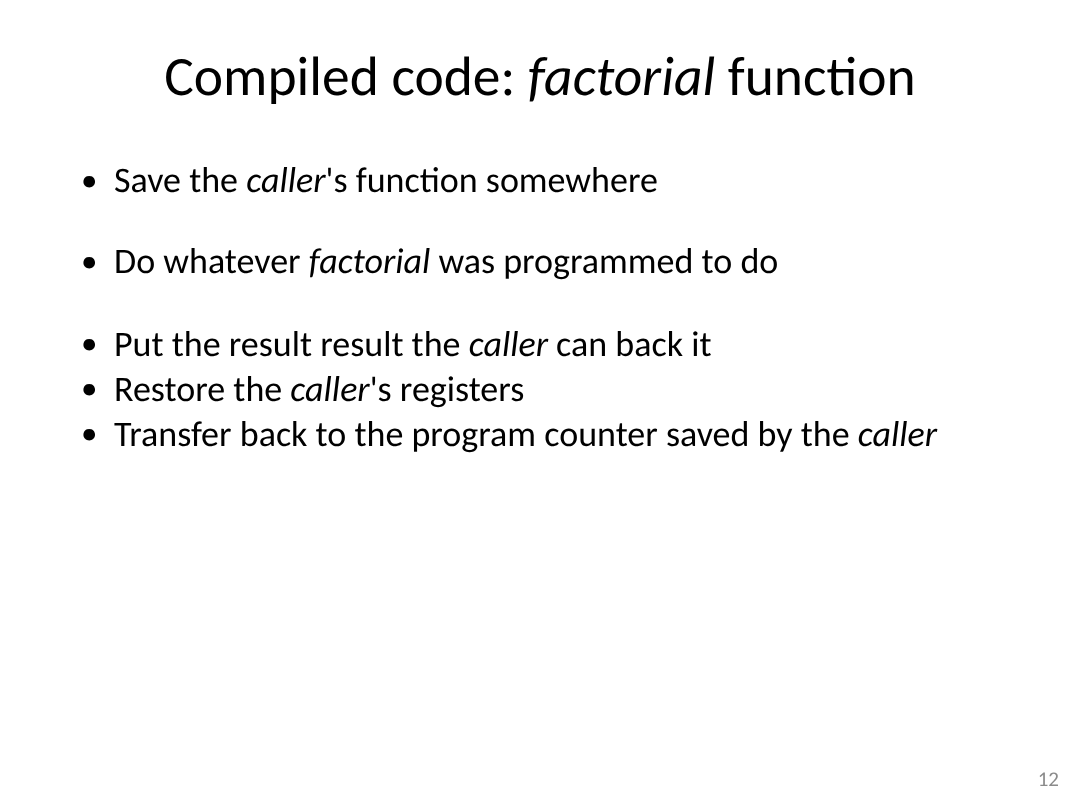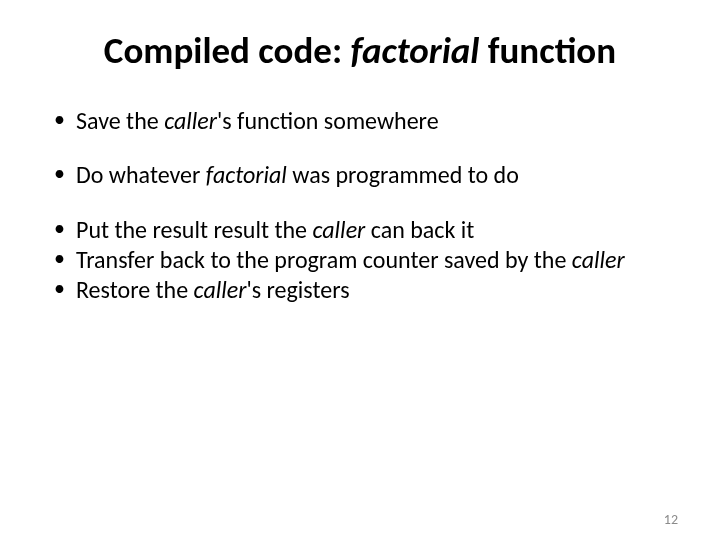--- a/index.html
+++ b/index.html
@@ -9,21 +9,21 @@
       background: #fff;
       font-family: Calibri, 'Segoe UI', Arial, sans-serif;
       color: #000;
       position: relative;
       padding: 28px 46px 0 46px;
     }
     .title {
       font-size: 37px;
       text-align: center;
       margin-bottom: 34px;
-      font-weight: 700;
+      font-weight: 400;
     }
     .title .fn { font-style: italic; }
     ul.group {
       list-style: none;
       margin-bottom: 26px;
     }
     ul.group li {
       font-size: 24px;
       line-height: 1.18;
       padding-left: 30px;
@@ -34,21 +34,21 @@
       content: "•";
       position: absolute;
       left: 8px;
       top: 0;
       font-size: 22px;
     }
     .i { font-style: italic; text-align: center; }
     .pagenum {
       position: absolute;
       bottom: 12px;
-      right: 42px;
+      right: 14px;
       font-size: 14px;
       color: #8b8b8b;
     }
   </style>
 </head>
 <body>
 
 <h1 class="title">
   <span>Compiled code: </span><span class="fn">factorial</span><span> function</span>
 </h1>
@@ -63,20 +63,20 @@
   <li>
     <span>Do whatever </span><span class="i">factorial</span><span> was programmed to do</span>
   </li>
 </ul>
 
 <ul class="group">
   <li>
     <span>Put the result result the </span><span class="i">caller</span><span> can back it</span>
   </li>
   <li>
-    <span>Transfer back to the program counter saved by the </span><span class="i">caller</span>
+    <span>Restore the </span><span class="i">caller</span><span>'s registers</span>
   </li>
   <li>
-    <span>Restore the </span><span class="i">caller</span><span>'s registers</span>
+    <span>Transfer back to the program counter saved by the </span><span class="i">caller</span>
   </li>
 </ul>
 
 <div class="pagenum">12</div>
 
 </body></html>

